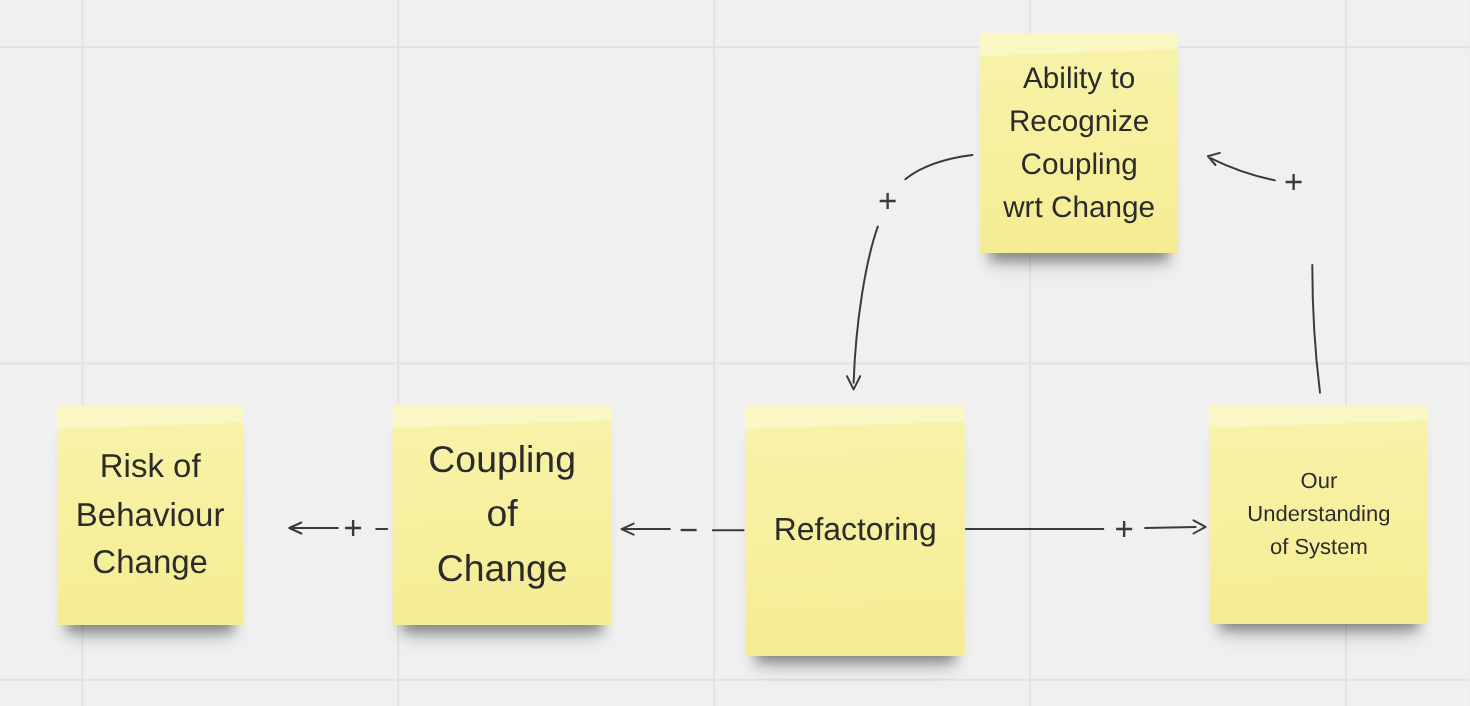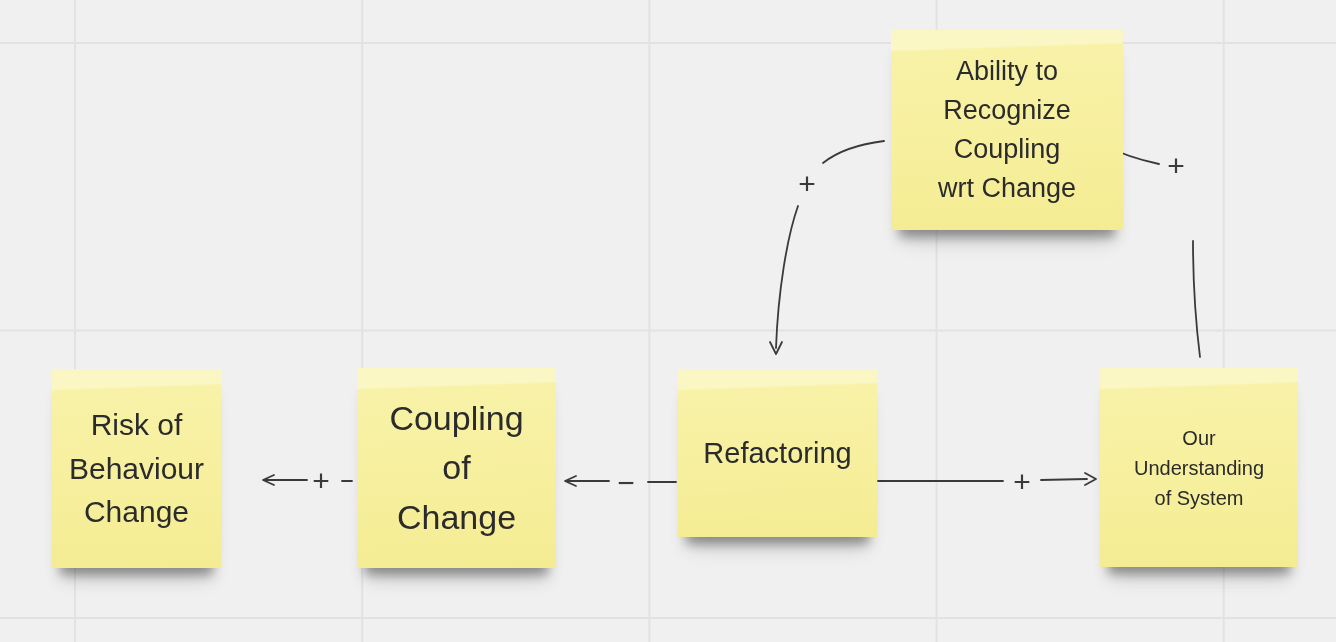--- a/index.html
+++ b/index.html
@@ -87,40 +87,40 @@
       <path d="M 770,342 L 776,354 L 782,342"></path>
     </g>
 
     <g>
       <path d="M 1200,357 C 1195,317 1193,279 1193,241"></path>
       <path d="M 1159,164 C 1140,160 1117,152 1101,144"></path>
       <path d="M 1109,139 L 1098,142 L 1105,150"></path>
     </g>
   </svg>
 
-  <div class="note fs-ability" style="left:891px;top:30px;width:232px;height:200px;">
+  <div class="note fs-ability" style="left:891px;top:30px;width:180px;height:200px;">
     <span>Ability to
 Recognize
 Coupling
 wrt Change</span>
   </div>
 
   <div class="note fs-risk" style="left:52px;top:369px;width:169px;height:199px;">
     <span>Risk of
 Behaviour
 Change</span>
   </div>
 
   <div class="note fs-coupling" style="left:357px;top:368px;width:199px;height:200px;">
     <span>Coupling
 of
 Change</span>
   </div>
 
-  <div class="note fs-refactoring" style="left:678px;top:369px;width:199px;height:168px;">
+  <div class="note fs-refactoring" style="left:678px;top:369px;width:199px;height:227px;">
     <span>Refactoring</span>
   </div>
 
   <div class="note fs-understanding" style="left:1100px;top:368px;width:198px;height:199px;">
     <span>Our
 Understanding
 of System</span>
   </div>
 
   <span class="link-label" style="left:321px;top:481px;">+</span>

